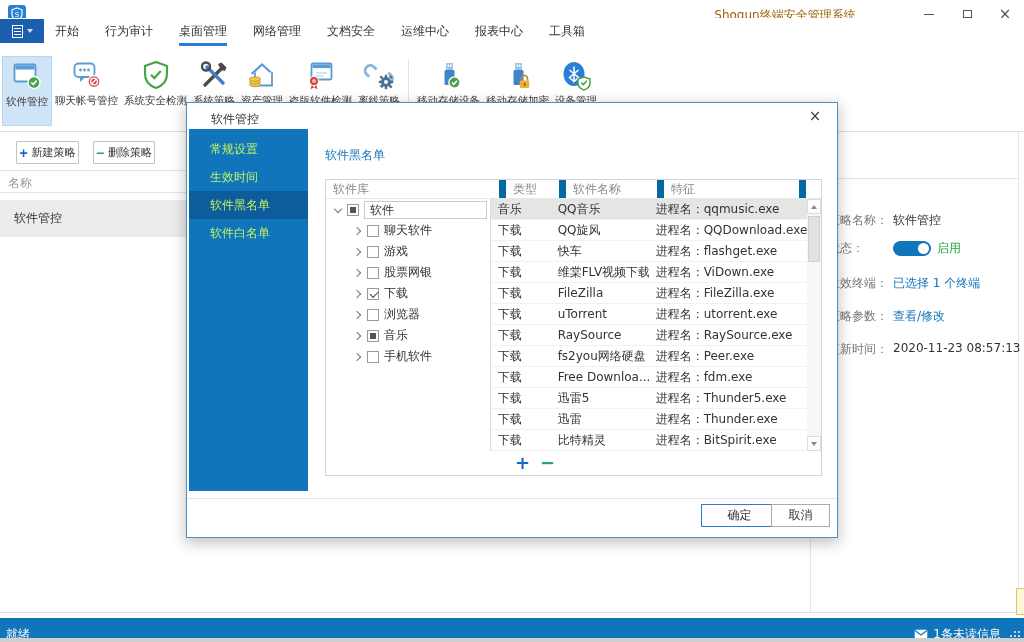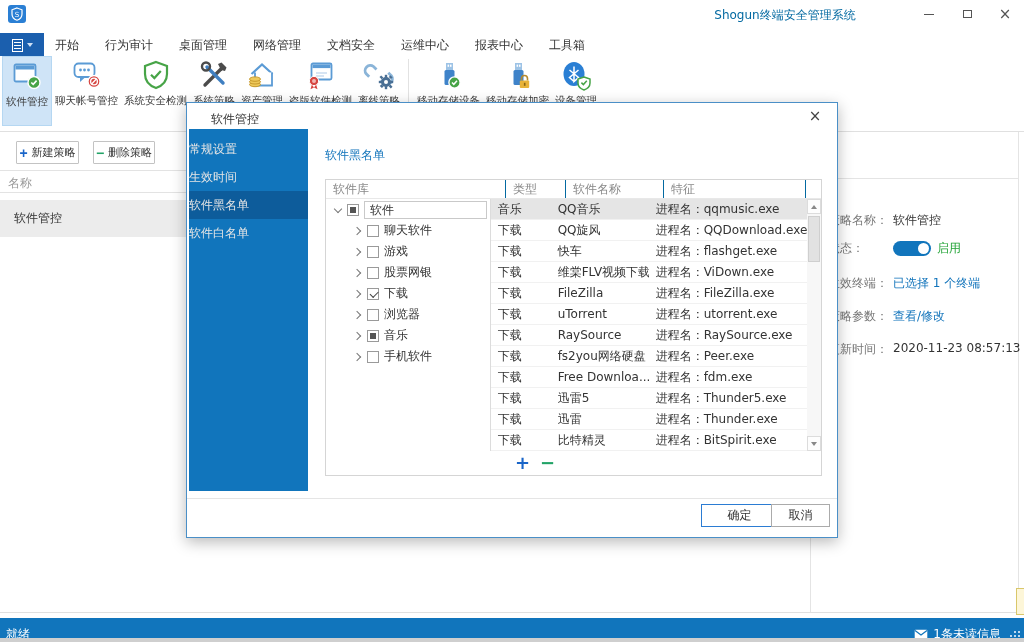--- a/index.html
+++ b/index.html
@@ -5,28 +5,28 @@
   * { margin:0; padding:0; box-sizing:border-box; }
   html,body { background:#9a9a9a; }
   .screen {
     position:relative; width:1024px; height:642px; overflow:hidden;
     background:#fff; font-family:"DejaVu Sans","Liberation Sans",sans-serif;
     font-size:12px; color:#333;
   }
   
   .titlebar { position:absolute; left:0; top:0; width:1024px; height:28px; background:#fff; }
   .app-icon { position:absolute; left:8px; top:5px; width:18px; height:18px; }
-  .win-title { position:absolute; left:630px; top:7px; width:310px; text-align:center; color:#0369a1; }
+  .win-title { position:absolute; left:630px; top:7px; width:310px; text-align:center; color:#a16207; }
   .win-controls { position:absolute; right:0; top:0; height:28px; display:flex; }
   .wbtn { width:38px; height:28px; display:flex; align-items:center; justify-content:center; color:#555; }
   .glyph-min { width:10px; height:1px; background:#555; display:block; }
   .glyph-max { width:9px; height:8px; border:1px solid #555; display:block; }
   .glyph-close { font-size:15px; line-height:15px; color:#555; }
   
-  .menubar { position:absolute; left:0; top:32px; width:1024px; height:28px; background:#fff; }
+  .menubar { position:absolute; left:0; top:18px; width:1024px; height:28px; background:#fff; }
   .menu-btn { position:absolute; left:0; top:1px; width:44px; height:24px; background:#1b5fae;
     display:flex; align-items:center; justify-content:center; gap:4px; }
   .menu-lines { width:11px; height:13px; border:1.5px solid #fff;
     background:repeating-linear-gradient(#1b5fae 0 2px,#fff 2px 3px); background-clip:content-box; padding:1px; }
   .menu-caret { width:0; height:0; border-left:3px solid transparent; border-right:3px solid transparent; border-top:4px solid #cfe0f5; }
   .tabs { position:absolute; left:55px; top:0; height:28px; display:flex; gap:26px; }
   .tab { position:relative; height:28px; line-height:26px; color:#333; white-space:nowrap; }
   .tab.active::after { content:""; position:absolute; left:0; right:0; bottom:0; height:3px; background:#2b7cd3; }
   
   .ribbon { position:absolute; left:0; top:56px; width:1024px; height:76px; background:#fff; border-bottom:1px solid #e0e0e0; }
@@ -68,26 +68,26 @@
   .grip { width:2px; height:2px; background:#bcd9ef; margin-left:8px; margin-right:2px;
     box-shadow:-4px 4px 0 #bcd9ef, 0 4px 0 #bcd9ef, 4px 4px 0 #bcd9ef, 4px 0 0 #bcd9ef; margin-top:-4px; }
   .taskbar-strip { position:absolute; left:0; top:638px; width:1024px; height:4px; background:#cfcfcf; }
   
   .dialog { position:absolute; left:186px; top:102px; width:652px; height:436px; background:#fff;
     border:1px solid #4a8fc7; box-shadow:0 4px 14px rgba(0,0,0,.28); }
   .dialog-title { position:absolute; left:24px; top:8px; color:#333; }
   .dialog-close { position:absolute; right:13px; top:4px; width:18px; height:18px; text-align:center;
     line-height:18px; font-size:15px; color:#444; cursor:pointer; }
   .dlg-sidebar { position:absolute; left:2px; top:26px; width:119px; height:362px; background:#1175bc; padding-top:6px; }
-  .dlg-side-item { height:28px; line-height:28px; color:#e5e5e5; cursor:pointer; white-space:nowrap; }
+  .dlg-side-item { height:28px; line-height:28px; padding-left:21px; color:#bef264; cursor:pointer; white-space:nowrap; }
   .dlg-side-item.active { background:#0d5c9b; }
   .dlg-section-title { position:absolute; left:138px; top:44px; color:#1274bb; }
   .lib-box { position:absolute; left:138px; top:76px; width:497px; height:297px; border:1px solid #d5d5d5; }
   .lib-header { display:flex; height:19px; border-bottom:1px solid #e8e8e8; color:#888; line-height:18px; }
-  .lib-header > div { border-right:1px solid #0369a1; padding-left:7px; white-space:nowrap; overflow:hidden; }
+  .lib-header > div { border-right:7px solid #0369a1; padding-left:7px; white-space:nowrap; overflow:hidden; }
   .h-tree { width:180px; } .h-type { width:60px; } .h-name { width:98px; } .h-feat { flex:1; } 
   .h-scroll { width:15px; border-right:none !important; padding-left:0 !important; }
   .lib-body { display:flex; height:252px; }
   .tree-col { width:180px; border-right:1px solid #dcdcdc; }
   .tree-row { height:21px; display:flex; align-items:center; }
   .tree-row.lvl0 { padding-left:7px; } .tree-row.lvl1 { padding-left:27px; }
   .chev { width:13px; height:8px; position:relative; flex:none; }
   .chev::after { content:""; position:absolute; width:5px; height:5px; border-right:1.3px solid #777; border-bottom:1.3px solid #777; }
   .chev.open::after { transform:rotate(45deg); left:2px; top:0; }
   .chev.closed::after { transform:rotate(-45deg); left:1px; top:1px; }

